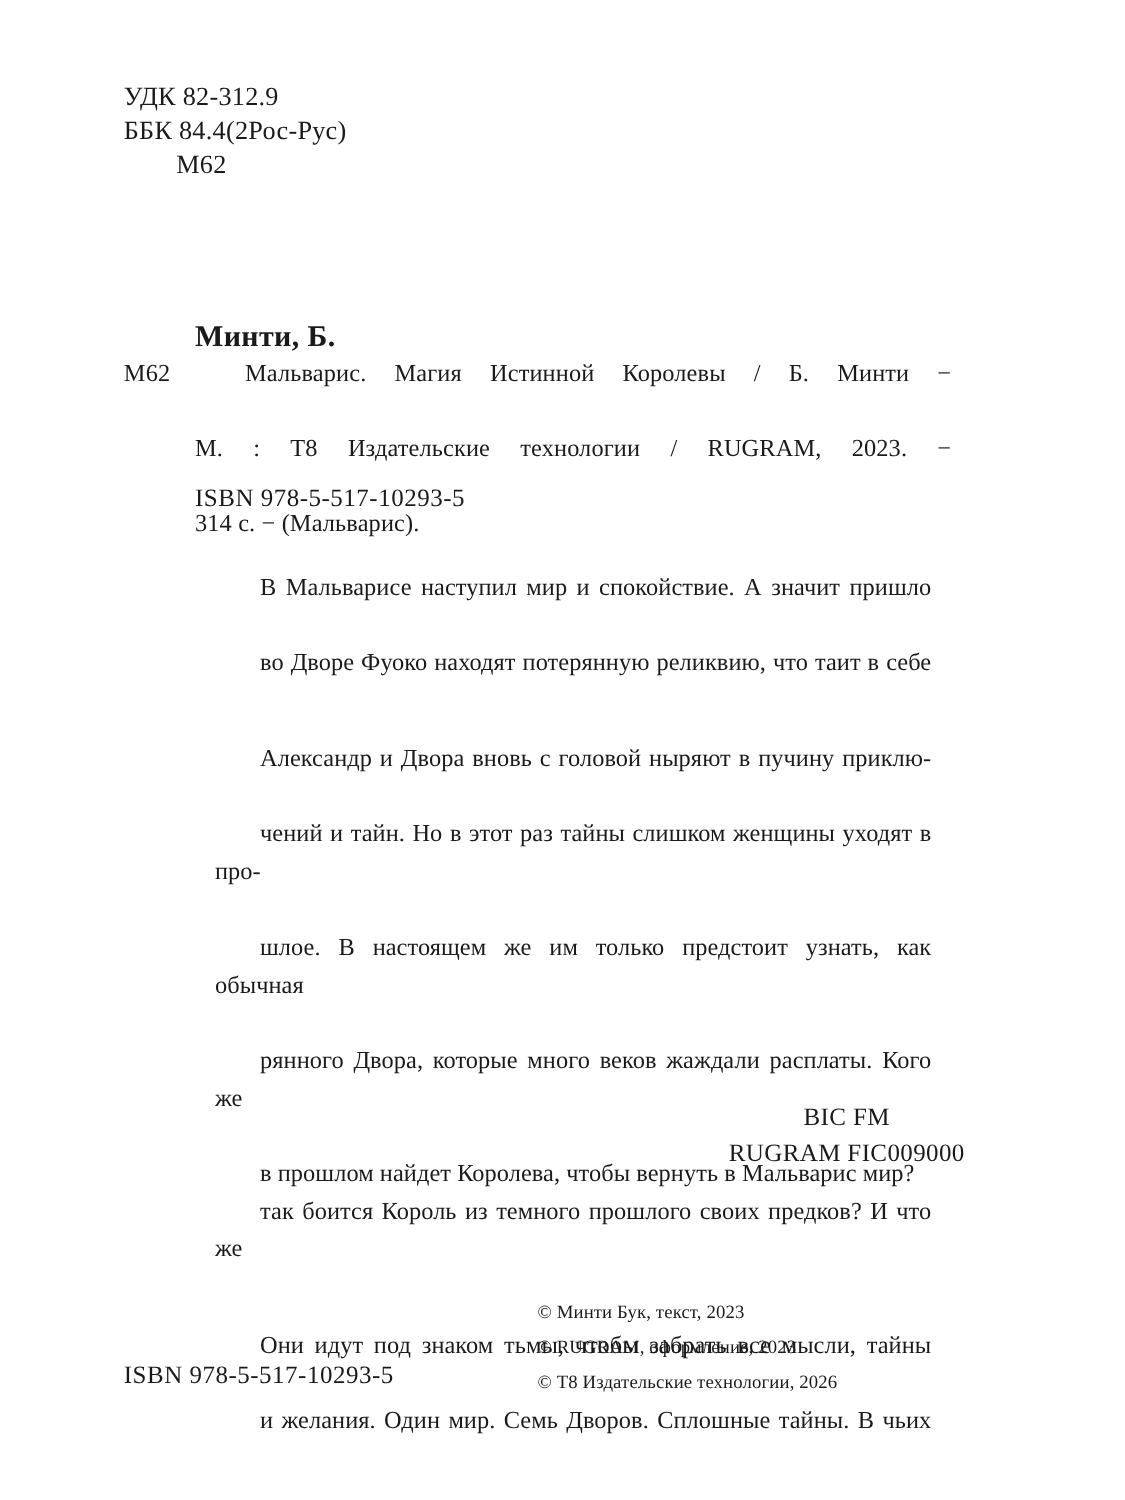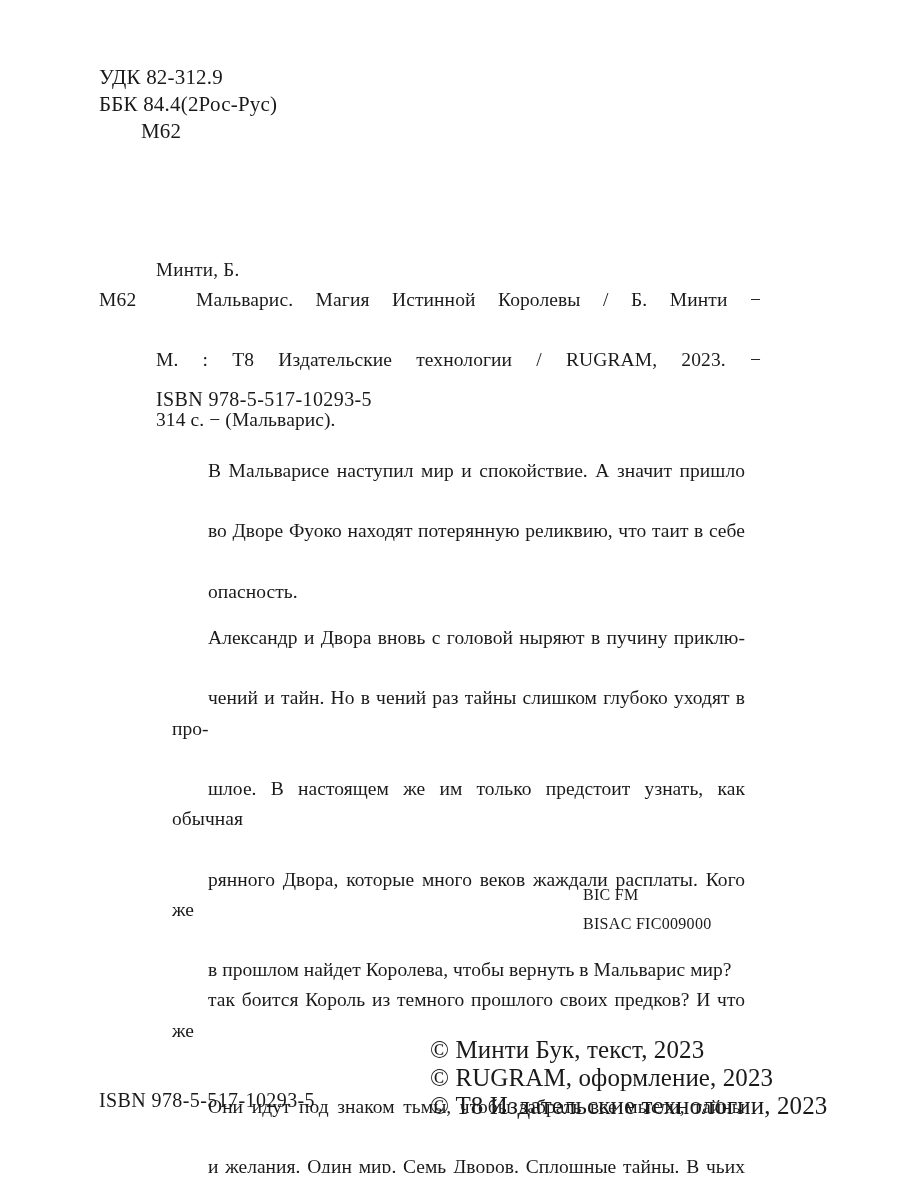--- a/index.html
+++ b/index.html
@@ -34,23 +34,23 @@
   
   .biblio {
     position: absolute;
     left: 99px;
     top: 255px;
     width: 662px;
     font-size: 19.5px;
     line-height: 30px;
   }
   .biblio-author {
-    font-weight: normal;
+    font-weight: bold;
     padding-left: 57px;
-    font-size: 19px;
+    font-size: 24px;
     letter-spacing: 0.3px;
   }
   .biblio-body {
     position: relative;
     padding-left: 57px;
     text-align: justify;
     text-justify: inter-word;
     letter-spacing: 0.1px;
   }
   .biblio-sigla {
@@ -110,32 +110,33 @@
     width: 100%;
   }
   .ann-line.last::after { display: none; }
   .ann-line.indent { text-indent: 36px; }
 
   
   .codes {
     position: absolute;
     left: 583px;
     top: 880px;
-    font-size: 16px;
+    font-size: 20px;
     line-height: 29px;
     letter-spacing: 0.3px;
+    text-align: center;
   }
   .codes div { white-space: pre; }
 
   
   .copyright {
     position: absolute;
     left: 430px;
     top: 1036px;
-    font-size: 25px;
+    font-size: 15px;
     line-height: 28px;
     letter-spacing: 0.1px;
   }
   .copyright div { white-space: pre; }
 
   
   .isbn-bottom {
     position: absolute;
     left: 99px;
     top: 1089px;
@@ -164,46 +165,45 @@
     </div>
   </div>
 
   <div class="isbn-top">ISBN 978-5-517-10293-5</div>
 
   <div class="annotation">
 
     <p>
       <span class="ann-line indent">В Мальварисе наступил мир и спокойствие. А значит пришло</span>
       <span class="ann-line">во Дворе Фуоко находят потерянную реликвию, что таит в себе</span>
-      <span class="ann-line last">опасность.</span>
     </p>
 
     <p>
       <span class="ann-line indent">Александр и Двора вновь с головой ныряют в пучину приклю-</span>
-      <span class="ann-line">чений и тайн. Но в чений раз тайны слишком глубоко уходят в про-</span>
+      <span class="ann-line">чений и тайн. Но в этот раз тайны слишком женщины уходят в про-</span>
       <span class="ann-line">шлое. В настоящем же им только предстоит узнать, как обычная</span>
       <span class="ann-line">рянного Двора, которые много веков жаждали расплаты. Кого же</span>
       <span class="ann-line last">в прошлом найдет Королева, чтобы вернуть в Мальварис мир?</span>
       <span class="ann-line">так боится Король из темного прошлого своих предков? И что же</span>
     </p>
 
     <p>
       <span class="ann-line indent">Они идут под знаком тьмы, чтобы забрать все мысли, тайны</span>
       <span class="ann-line">и желания. Один мир. Семь Дворов. Сплошные тайны. В чьих</span>
 
     </p>
 
   </div>
 
   <div class="codes">
     <div>BIC FM</div>
-    <div>BISAC FIC009000</div>
+    <div>RUGRAM FIC009000</div>
   </div>
 
   <div class="copyright">
     <div>© Минти Бук, текст, 2023</div>
     <div>© RUGRAM, оформление, 2023</div>
-    <div>© Т8 Издательские технологии, 2023</div>
+    <div>© Т8 Издательские технологии, 2026</div>
   </div>
 
   <div class="isbn-bottom">ISBN 978-5-517-10293-5</div>
 
 </div>
 
 </body></html>

